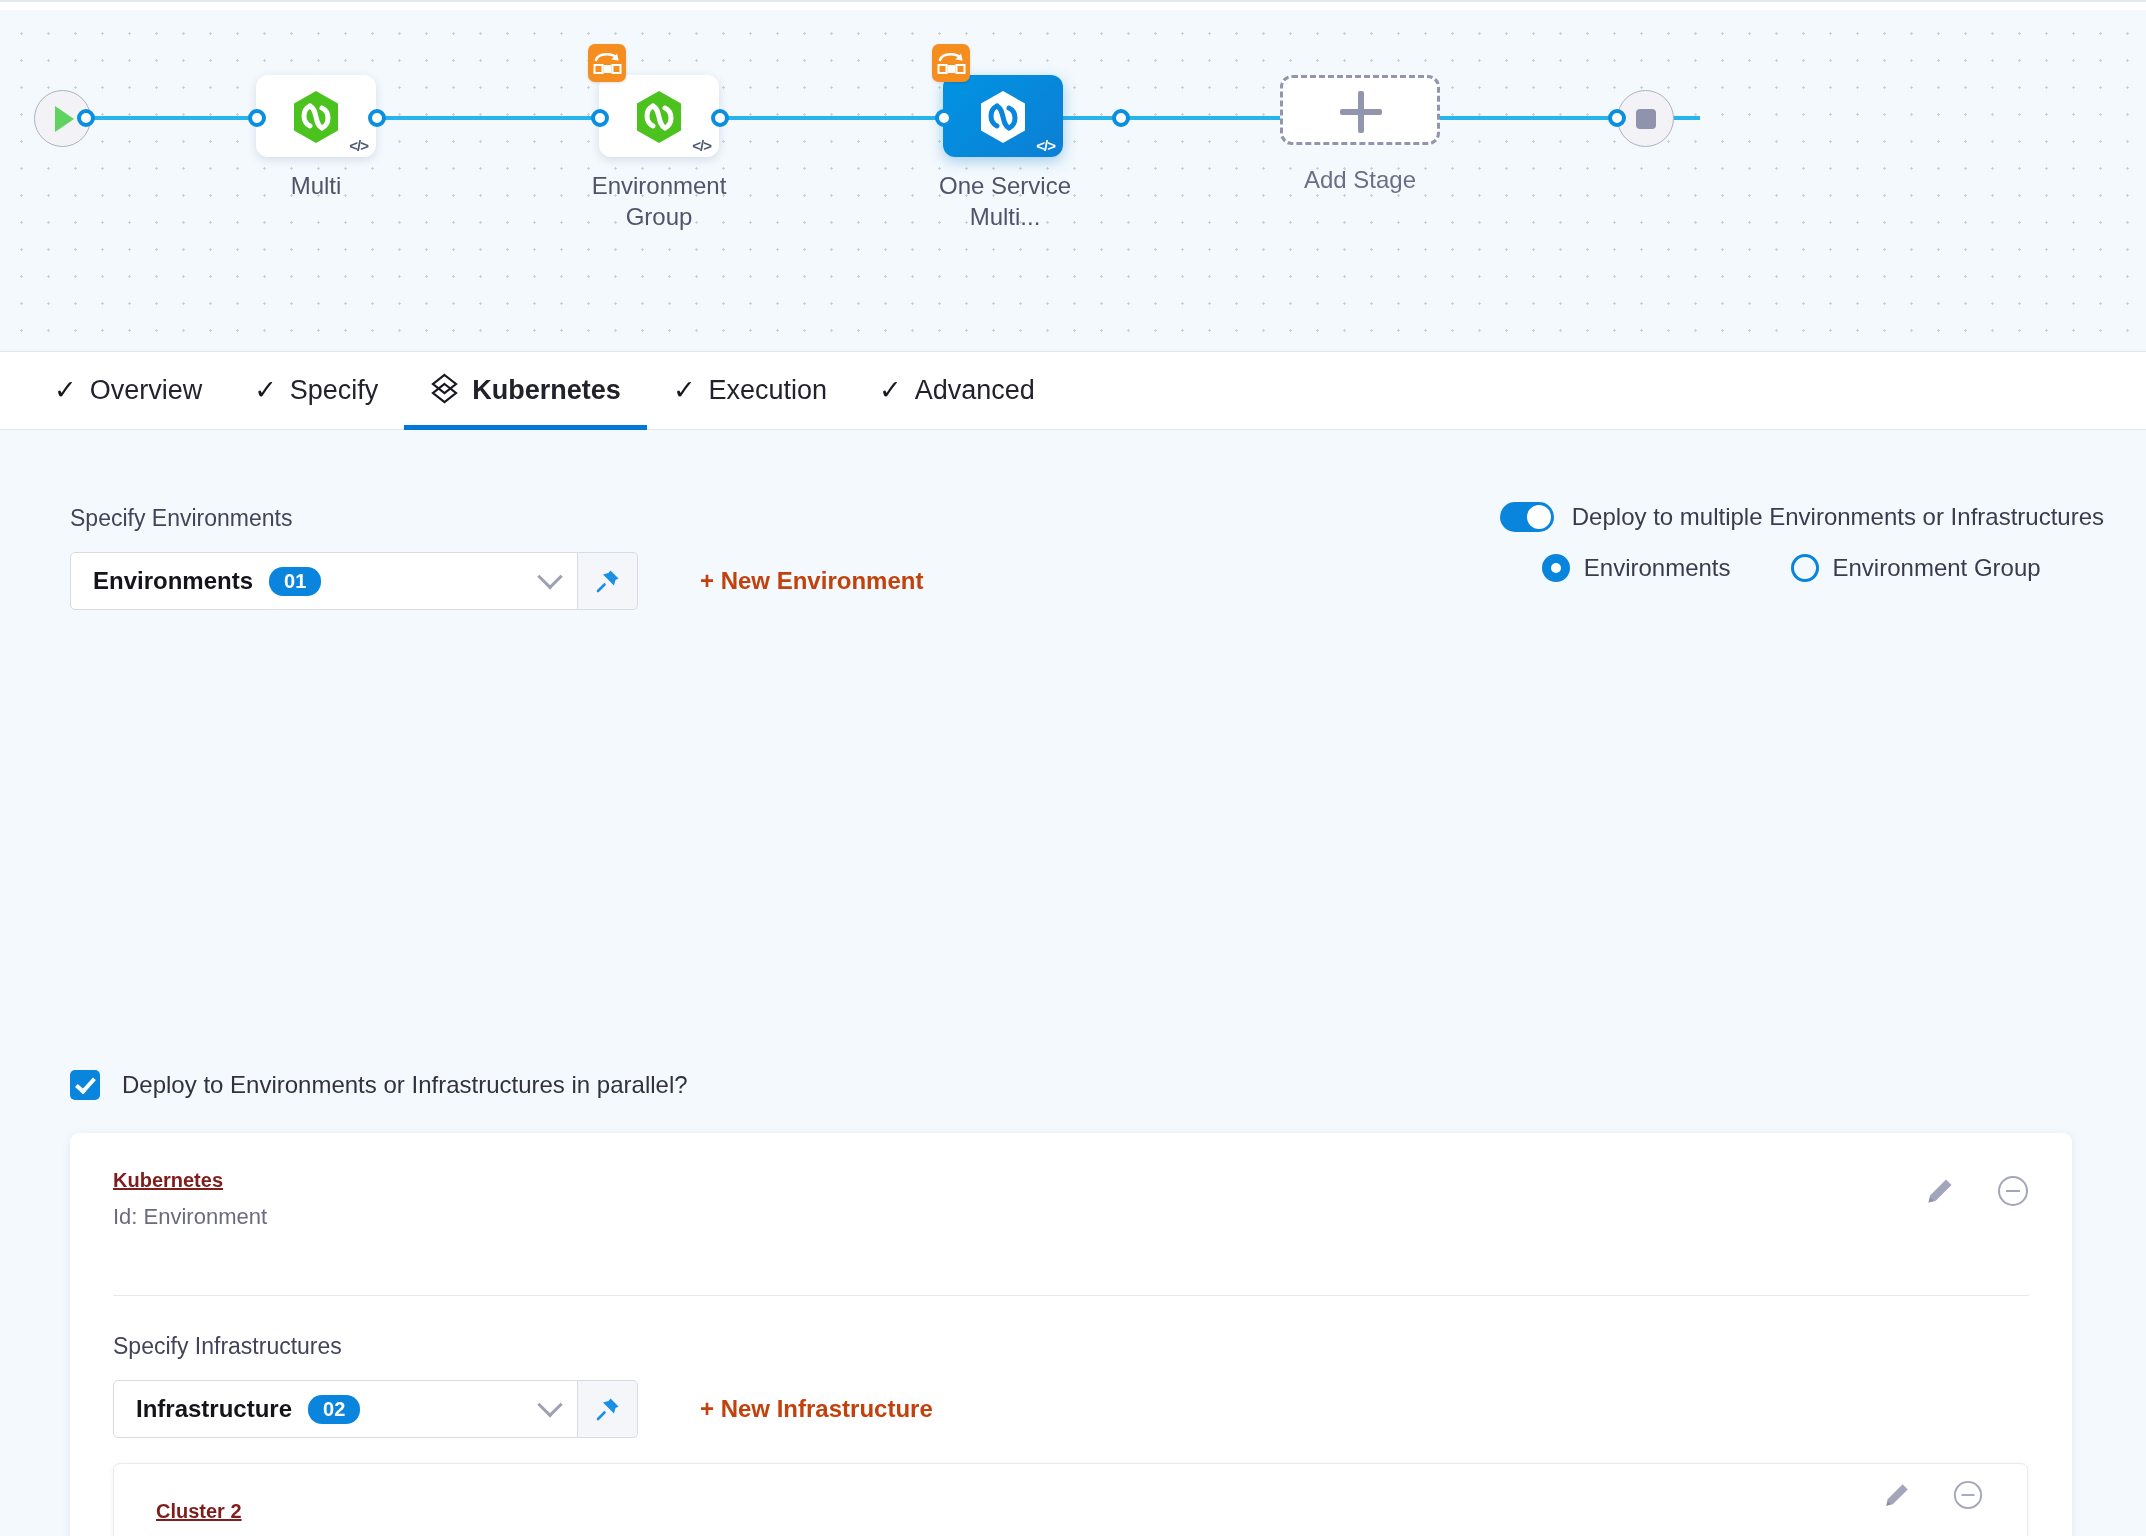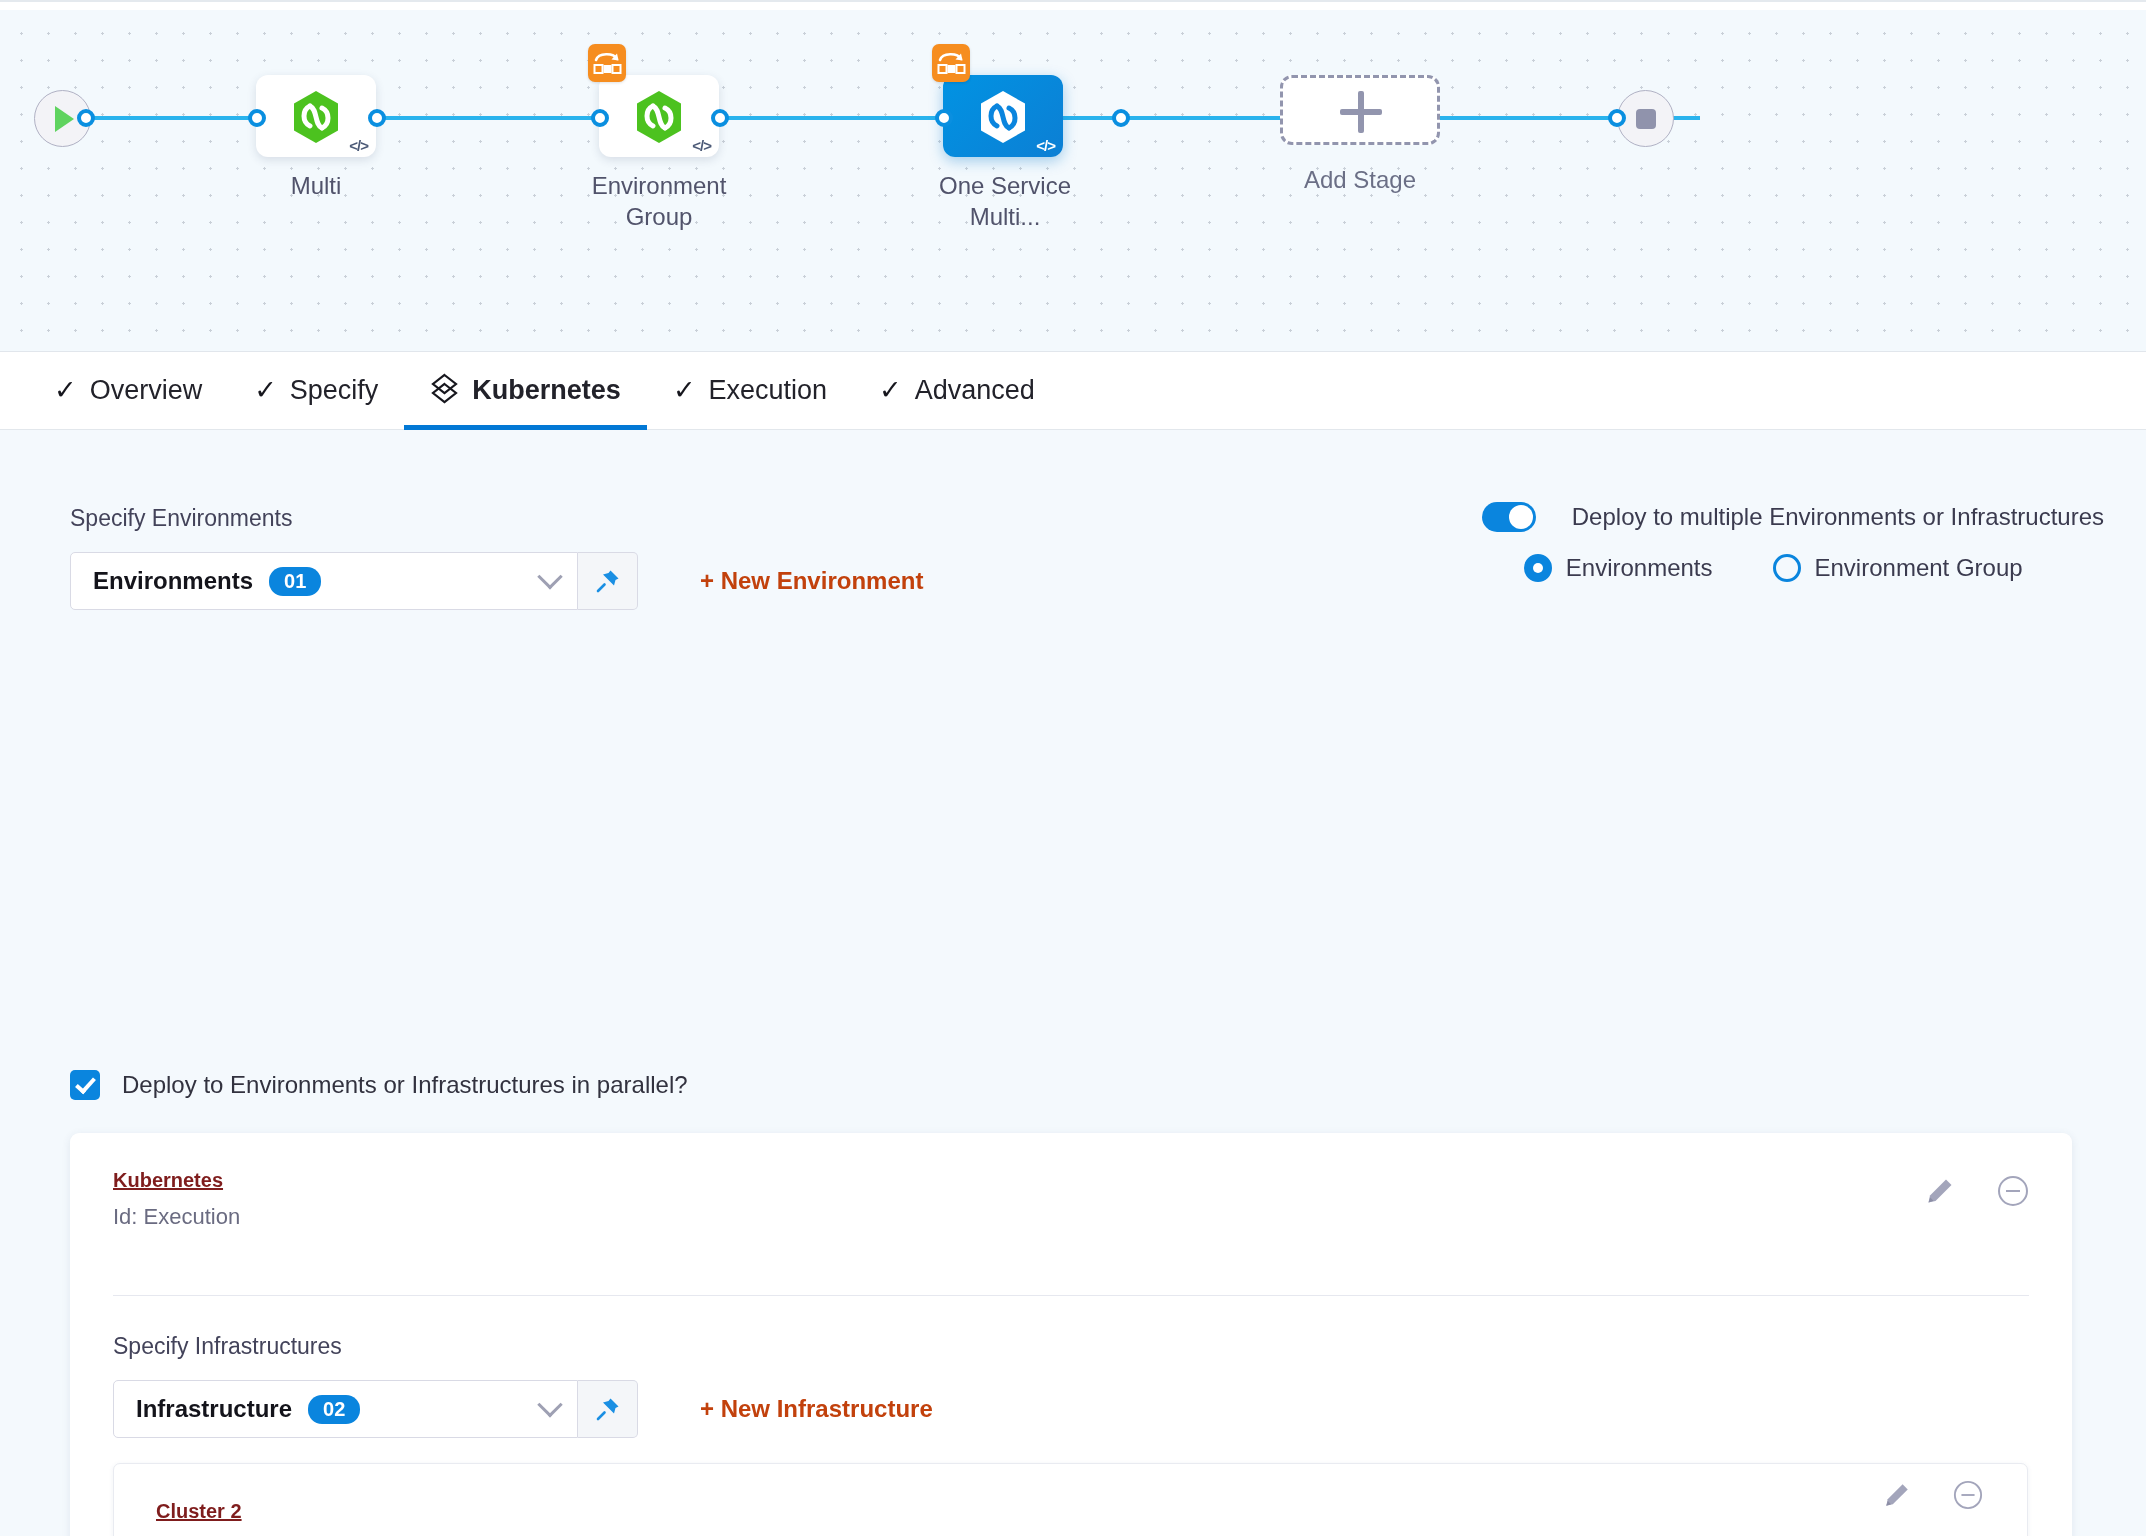--- a/index.html
+++ b/index.html
@@ -309,21 +309,21 @@
   
   .toggle-area {
     position: absolute;
     right: 42px;
     top: 72px;
     text-align: left;
   }
   .toggle-row {
     display: flex;
     align-items: center;
-    gap: 36px;
+    gap: 18px;
   }
   .switch {
     width: 54px;
     height: 30px;
     border-radius: 16px;
     background: #0a85de;
     position: relative;
     cursor: pointer;
     flex: none;
   }
@@ -618,21 +618,21 @@
   </div>
 
   <div class="check-row">
     <div class="cbox"></div>
     <div class="check-label">Deploy to Environments or Infrastructures in parallel?</div>
   </div>
 
   <div class="env-card">
     <div class="env-head">
       <div class="entity-title">Kubernetes</div>
-      <div class="entity-id">Id: Execution</div>
+      <div class="entity-id">Id: Environment</div>
       <div class="icon-actions" style="right:43px; top:42px;">
         <span class="pencil">
           <svg width="30" height="30" viewBox="0 0 30 30">
             <path d="M21 3.5 L26.5 9 L10.5 25 L3.5 26.5 L5 19.5 Z" fill="#a3a5bb"></path>
             <path d="M3.5 26.5 L5.2 21.5 L8.5 24.8 Z" fill="#8c8ea6"></path>
           </svg>
         </span>
         <span class="minus-circle">
           <svg width="32" height="32" viewBox="0 0 32 32">
             <circle cx="16" cy="16" r="14" fill="none" stroke="#a3a5bb" stroke-width="2"></circle>

